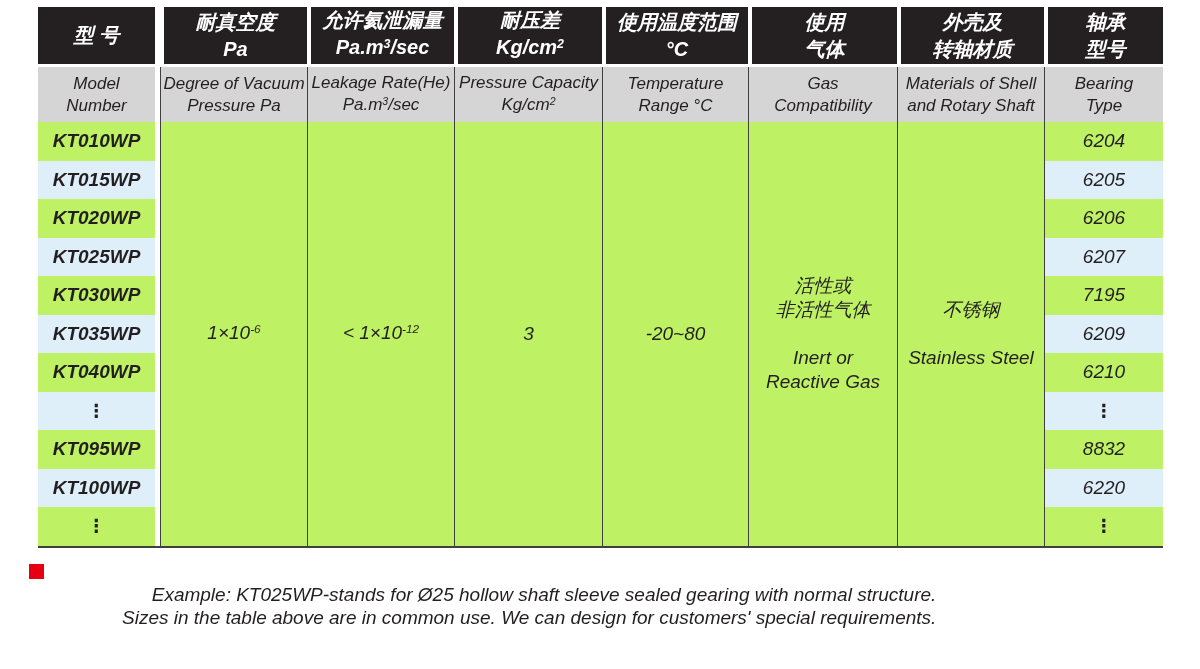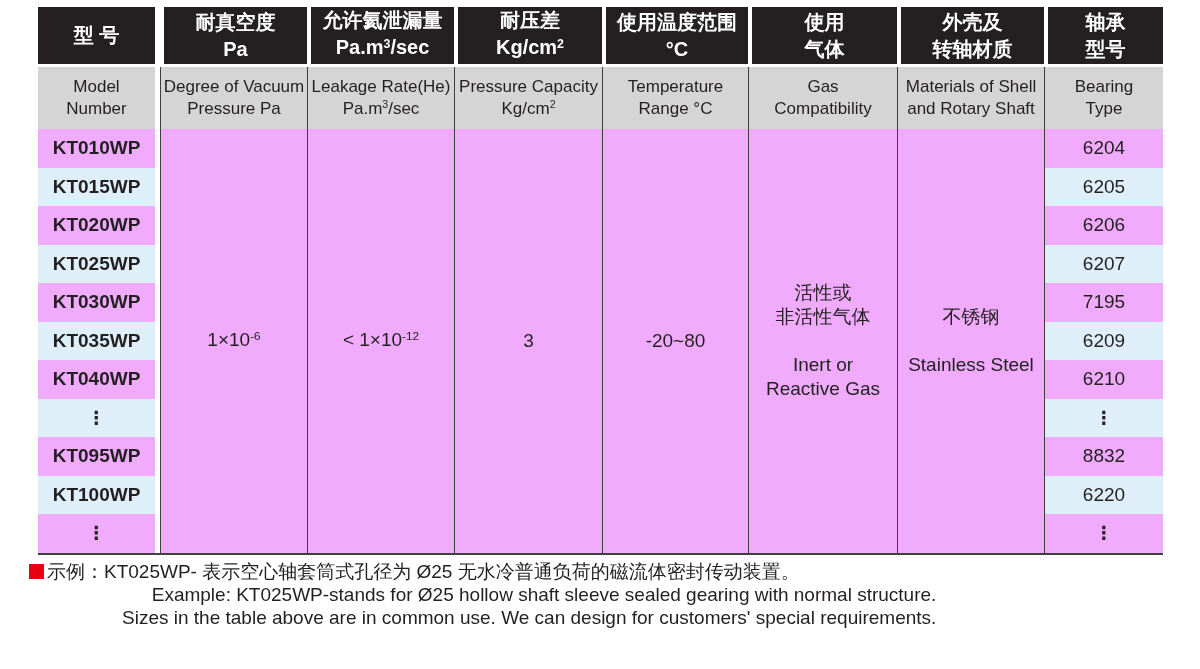--- a/index.html
+++ b/index.html
@@ -2,21 +2,21 @@
 <html style="--header-bg: #242021; --subheader-bg: #d5d5d5; --row-alt: #deeffa; --border: #3f3f3f; --marker: #e60012;"><head>
 <meta charset="utf-8">
 <style>
   * { box-sizing: border-box; margin: 0; padding: 0; }
   html, body { background: #ffffff; }
   body {
     width: 1200px; height: 669px; position: relative; overflow: hidden;
     font-family: "Liberation Sans", "DejaVu Sans", sans-serif;
     color: #231f20;
   }
-  .page { position: absolute; inset: 0; }
+  .page { position: absolute; inset: 0; font-style: italic; }
 
   table.spec {
     position: absolute; left: 38px; top: 7px; width: 1125px;
     border-collapse: separate; border-spacing: 0; table-layout: fixed;
     border-bottom: 2px solid var(--border, #3f3f3f);
   }
   col.c1 { width: 122px; } col.c2 { width: 147px; } col.c3 { width: 147px; }
   col.c4 { width: 148px; } col.c5 { width: 146px; } col.c6 { width: 149px; }
   col.c7 { width: 147px; } col.c8 { width: 119px; }
 
@@ -24,27 +24,27 @@
 
   tr.zh th {
     background: var(--header-bg, #242021); color: #ffffff;
     height: 57px; font-size: 20px; font-weight: bold; line-height: 27px;
     border-bottom: 3px solid #ffffff;
   }
   tr.zh th + th { border-left: 4px solid #ffffff; }
 
   tr.en th {
     background: var(--subheader-bg, #d5d5d5);
-    height: 62px; font-size: 17px; font-weight: normal; line-height: 22px;
+    height: 55px; font-size: 17px; font-weight: normal; line-height: 22px;
   }
   tr.en th + th, tbody td.vline { border-left: 1.5px solid var(--border, #3f3f3f); }
   tr.en th:first-child, tbody td.gapright { border-right: 5px solid #ffffff; }
   tr.zh th:first-child { border-right: 5px solid #ffffff; }
 
-  tbody td { font-size: 19px; background: #f0abfc; }
+  tbody td { font-size: 19px; background: #bef264; }
   tbody td.model { height: 38.5px; font-weight: bold; }
   tbody td.alt { background: var(--row-alt, #deeffa); }
   tbody td.ellipsis { font-size: 18px; font-weight: bold; line-height: 1; }
   tbody td.merged { line-height: 24px; }
 
   sup { font-size: 0.62em; position: relative; top: -0.5em; vertical-align: baseline; }
 
   .notes { position: absolute; left: 29px; top: 560px; font-size: 19px; white-space: nowrap; }
   .note-line { line-height: 23px; }
   .marker {
@@ -141,18 +141,18 @@
           <td class="vline alt">6220</td>
         </tr>
         <tr>
           <td class="model gapright ellipsis">⋮</td>
           <td class="vline ellipsis">⋮</td>
         </tr>
       </tbody>
   </table>
 
   <div class="notes">
-    <div class="note-line l1"><span class="marker"></span><span>示例：KT025WP- 表示空心轴套筒式孔径为 Ø25 无水冷普通负荷的磁流体密封传动装置。</span></div>
+    <div class="note-line l1"><span class="marker"></span></div>
     <div class="note-line l3">Example: KT025WP-stands for Ø25 hollow shaft sleeve sealed gearing with normal structure.</div>
     <div class="note-line l4">Sizes in the table above are in common use. We can design for customers' special requirements.</div>
   </div>
 
 </div>
 
 </body></html>

